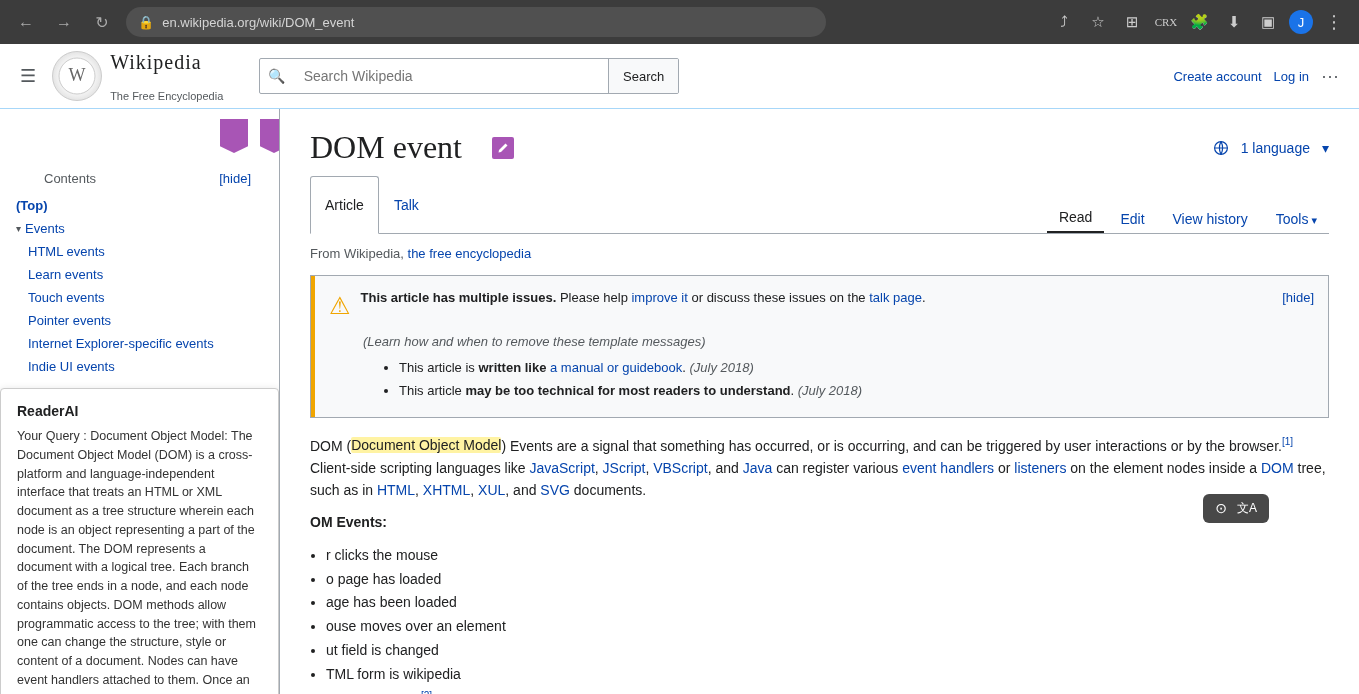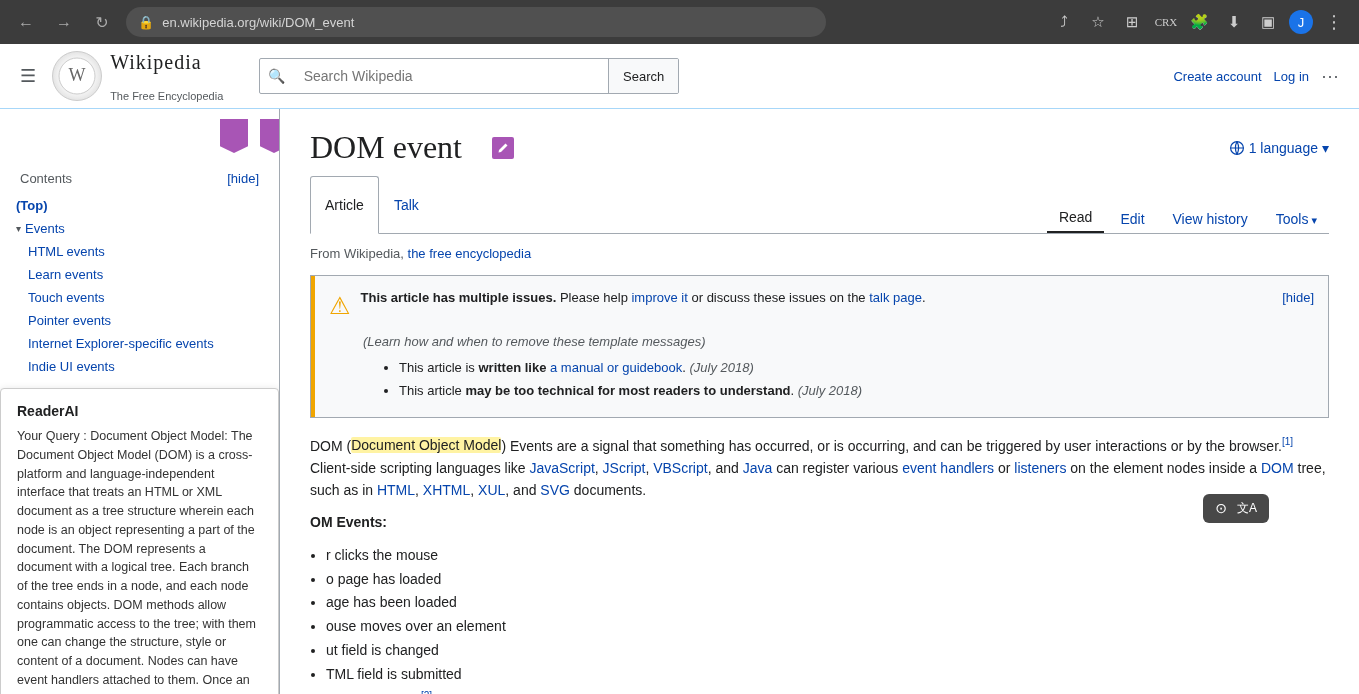--- a/index.html
+++ b/index.html
@@ -185,26 +185,27 @@
     .wiki-sidebar {
       width: 280px;
       min-width: 280px;
       border-right: 1px solid #a2a9b1;
       overflow-y: auto;
       padding: 10px 0;
       background: #fff;
       position: relative;
     }
     .wiki-toc-title {
-      padding: 8px 20px;
+      padding: 8px 28px;
       font-size: 13px;
       color: #54595d;
       font-family: sans-serif;
       display: flex;
       justify-content: space-between;
+      margin-left: 16px;
     }
     .wiki-toc-title a {
       color: #0645ad;
       text-decoration: none;
     }
     .wiki-toc-item {
       padding: 4px 16px;
       cursor: pointer;
       font-family: sans-serif;
       font-size: 13px;
@@ -245,21 +246,21 @@
     }
     .wiki-page-title {
       font-family: 'Linux Libertine', Georgia, serif;
       font-size: 32px;
       font-weight: normal;
       color: #202122;
     }
     .wiki-lang-btn {
       display: flex;
       align-items: center;
-      gap: 4px;
+      gap: 12px;
       color: #0645ad;
       font-size: 14px;
       cursor: pointer;
       font-family: sans-serif;
     }
     .wiki-lang-btn svg {
       width: 16px;
       height: 16px;
     }
 
@@ -633,21 +634,21 @@
 
     <p class="wiki-para">
       <strong>OM Events:</strong>
     </p>
     <ul class="wiki-events-list">
       <li>r clicks the mouse</li>
       <li>o page has loaded</li>
       <li>age has been loaded</li>
       <li>ouse moves over an element</li>
       <li>ut field is changed</li>
-      <li>TML field is submitted</li>
+      <li>TML form is wikipedia</li>
       <li>r presses a key<span class="wiki-sup">[2]</span></li>
     </ul>
 
     <p class="wiki-para">
       DOM, the event models used by various <a class="wiki-link">web browsers</a> had some significant differences which caused compatibility problems. To combat this, the event model was standardized by the  (W3C) in DOM Level 2.
     </p>
 
   </div>
 </div>
 

